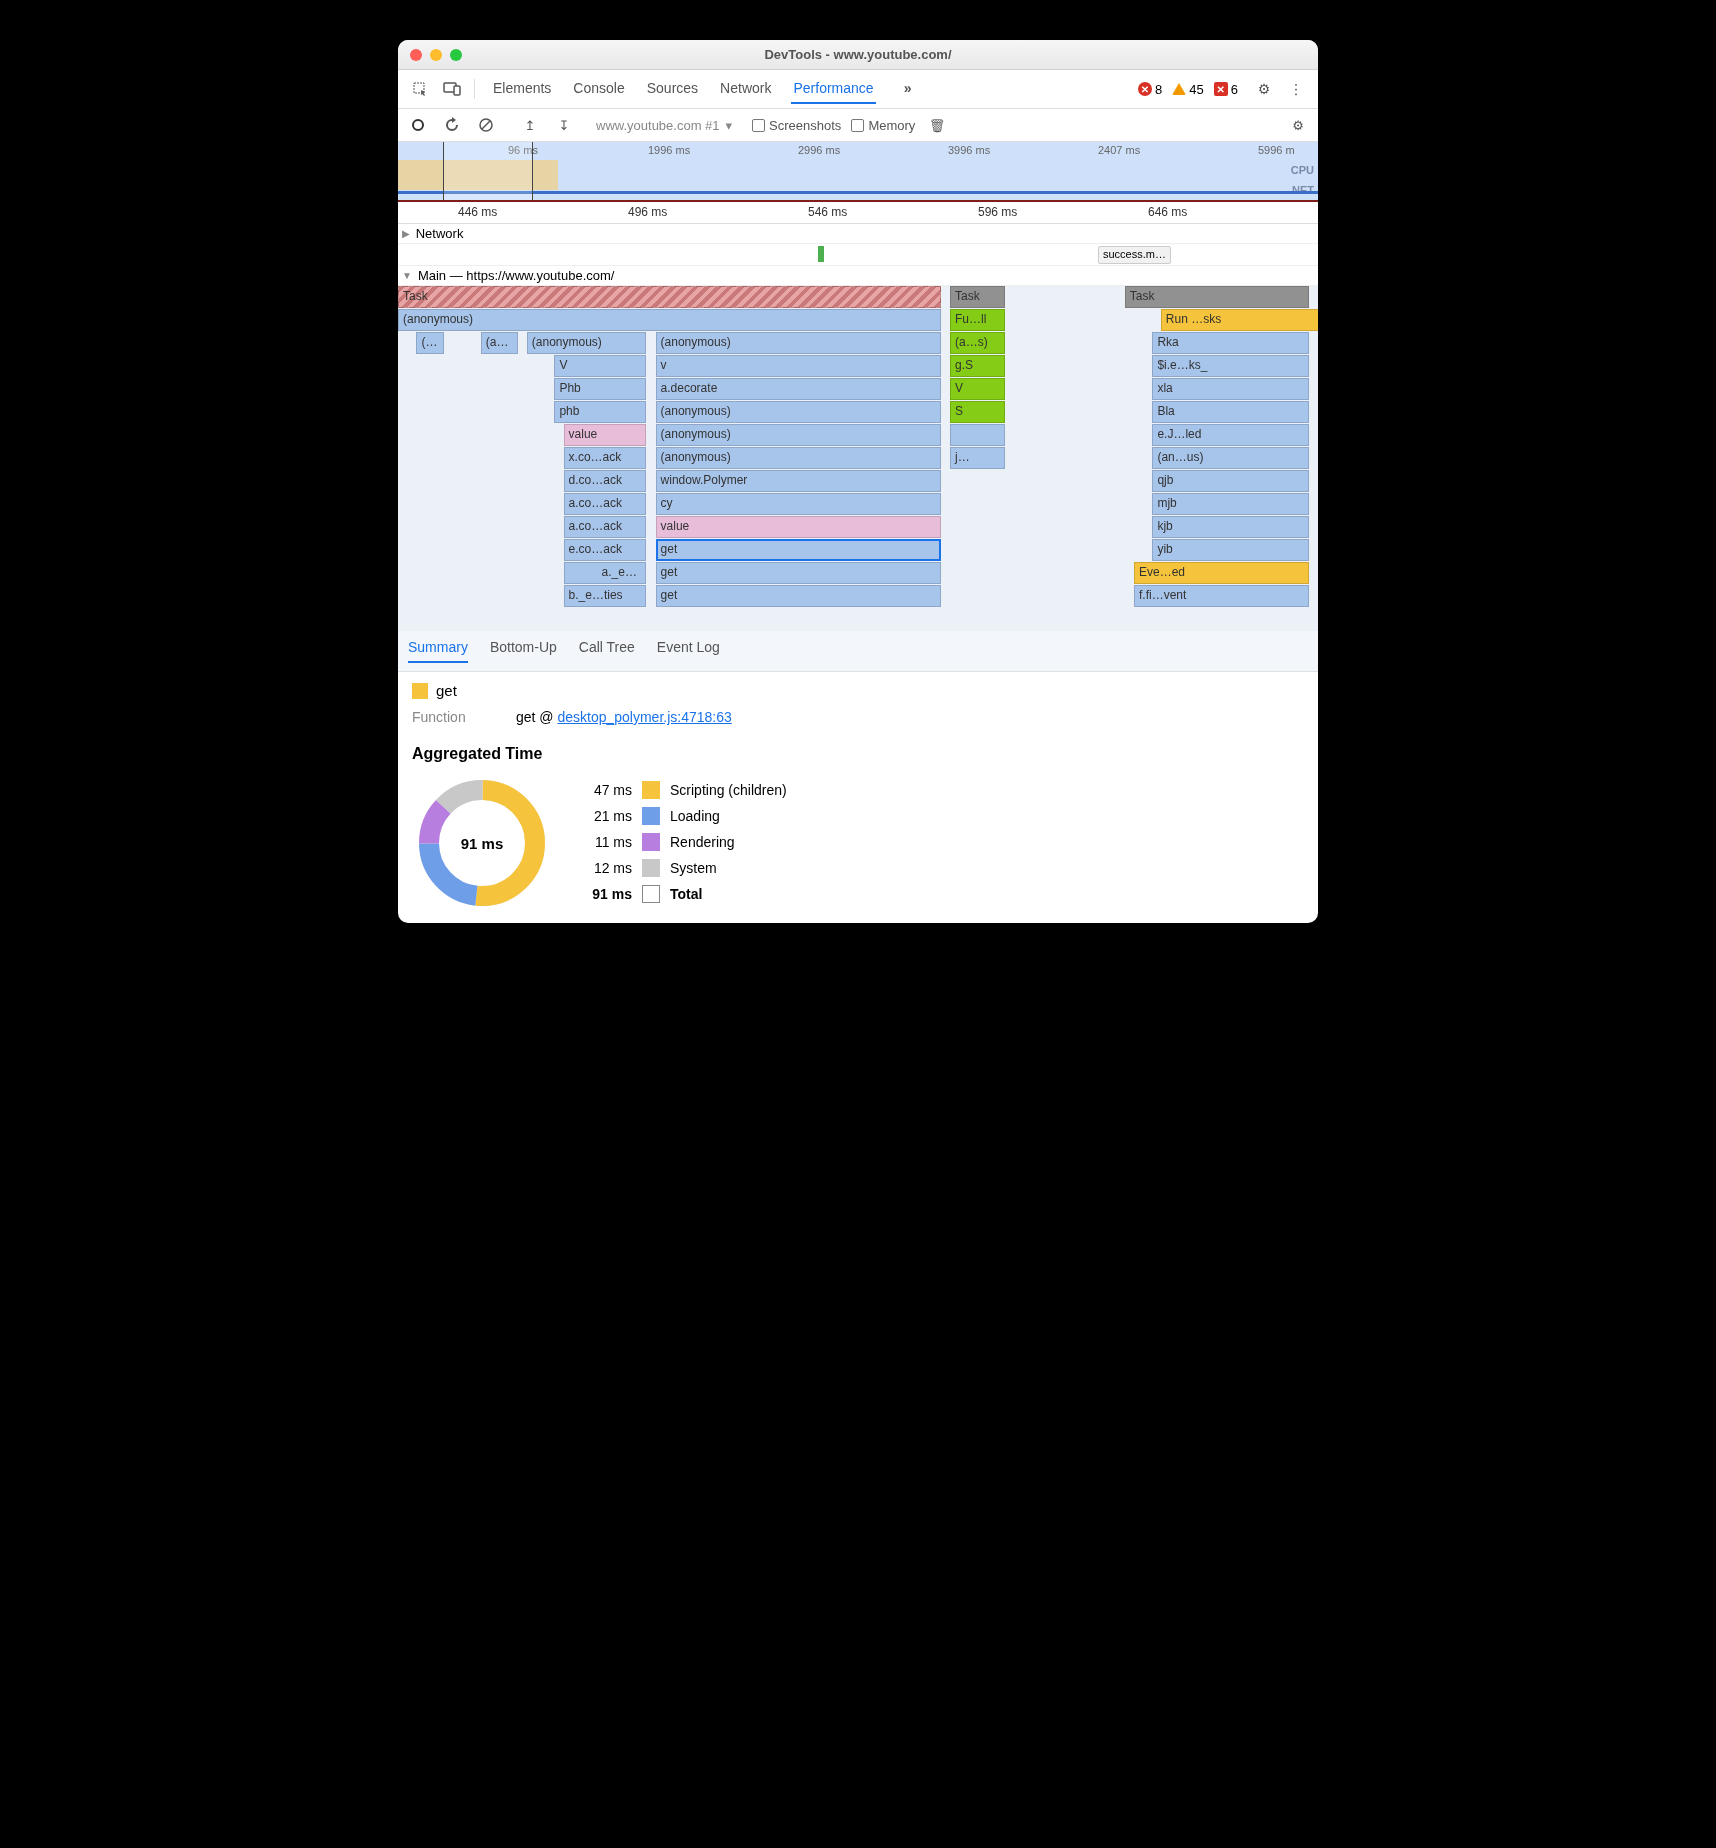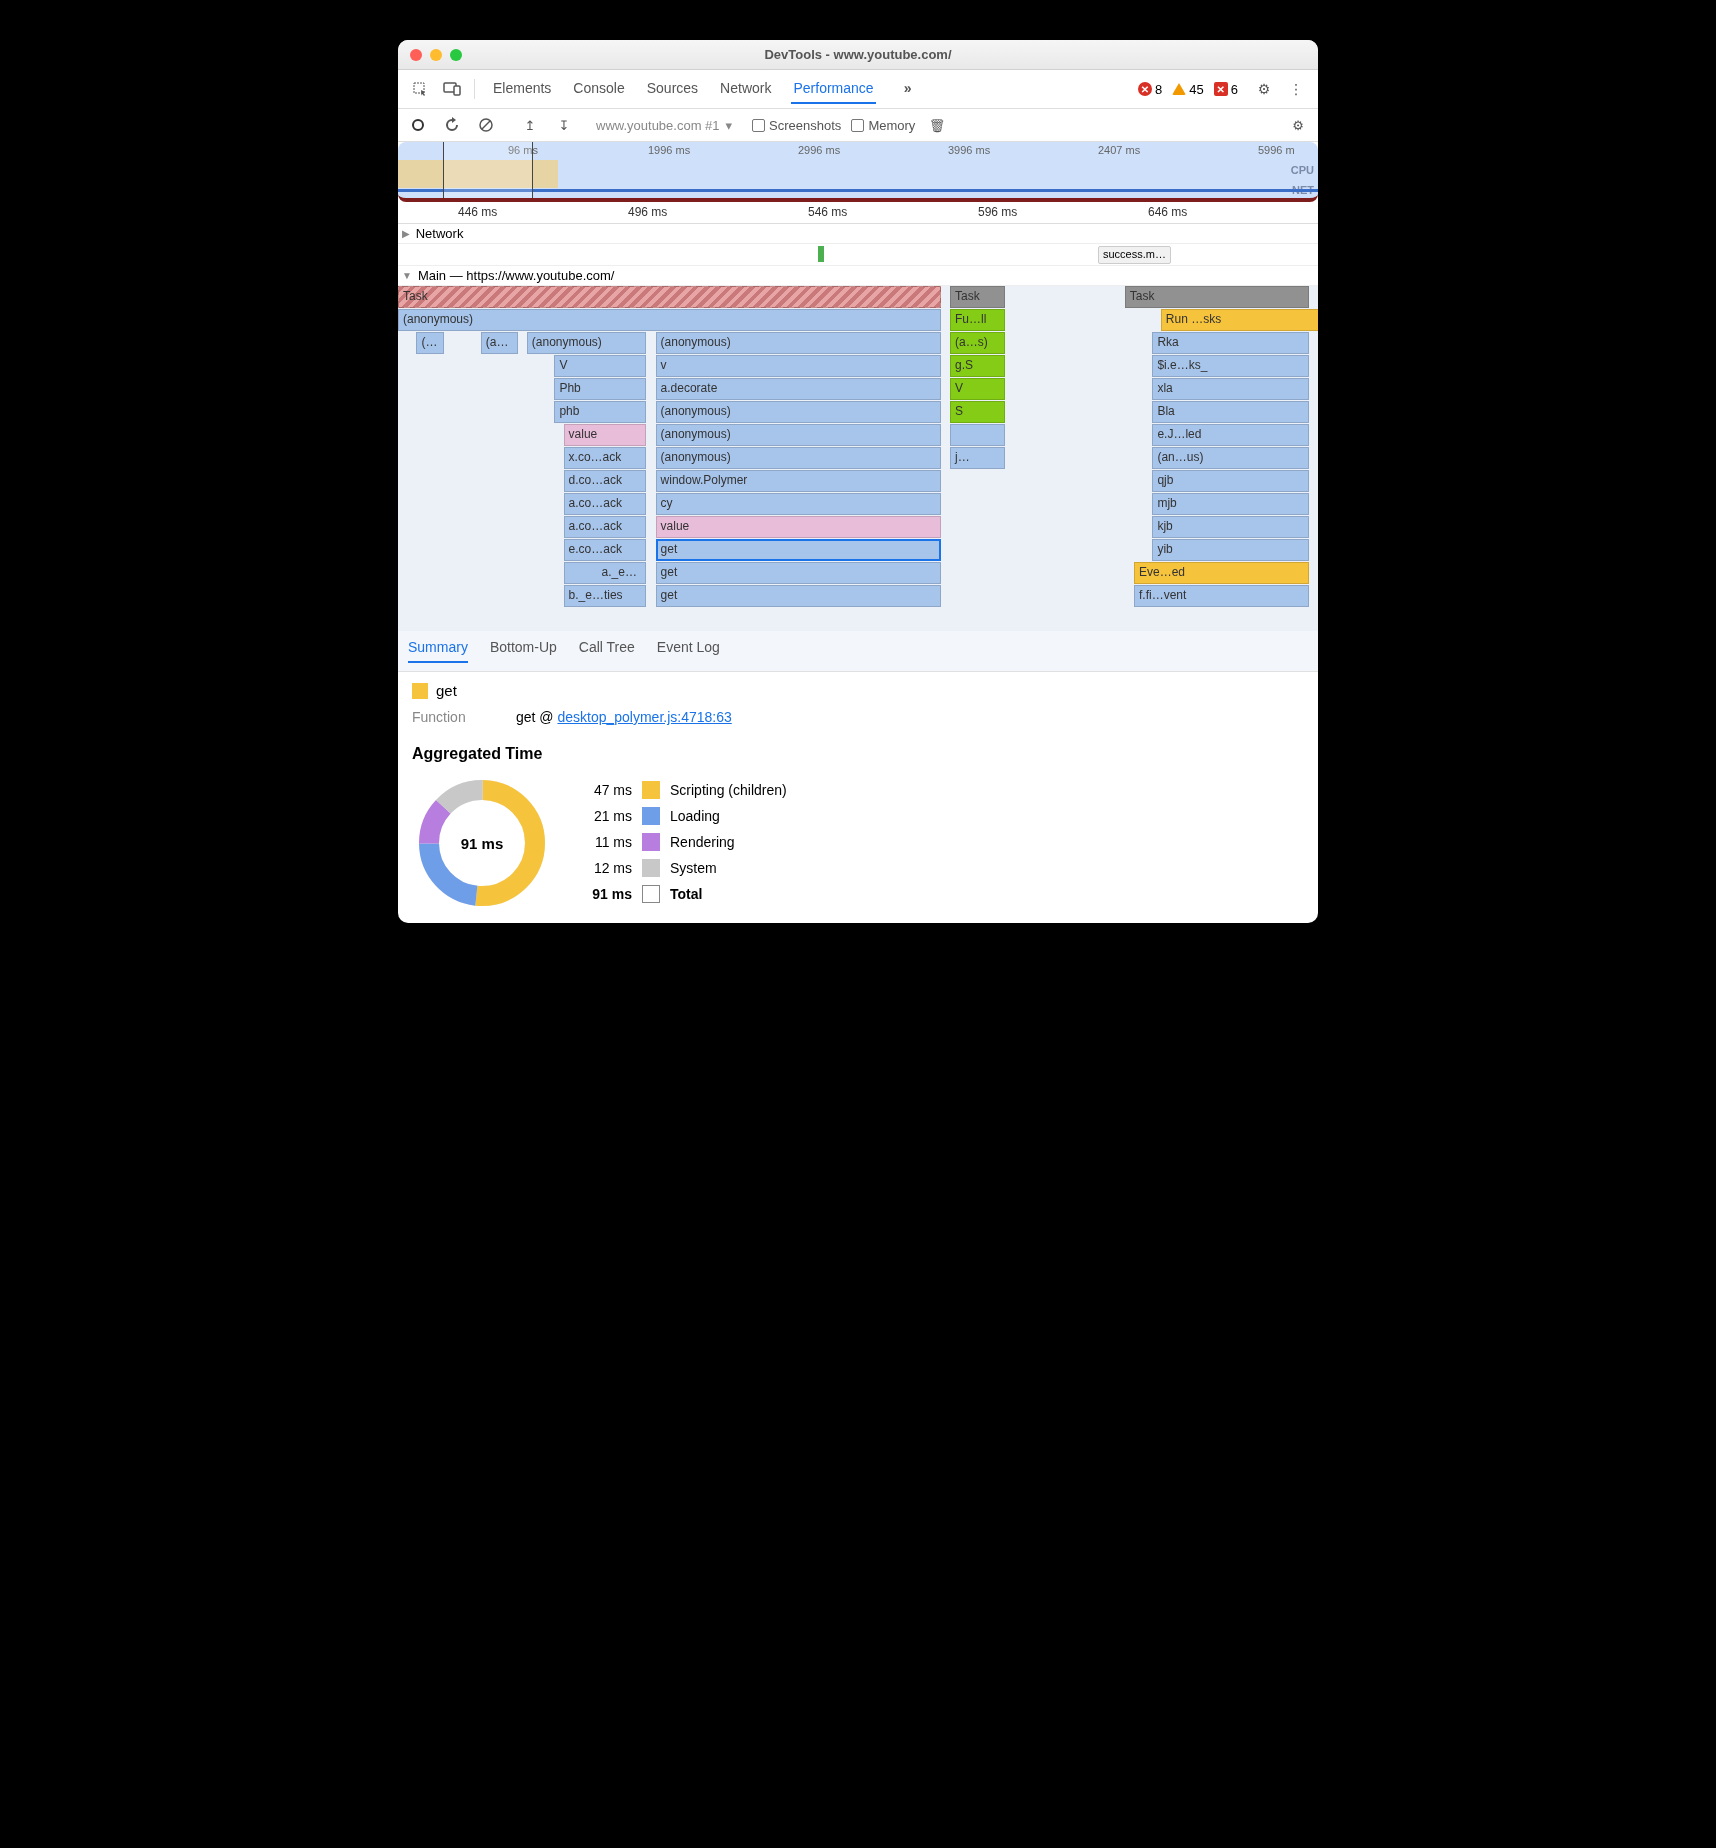--- a/index.html
+++ b/index.html
@@ -19,21 +19,21 @@
 .toolbar .spacer { flex: 1; }
 .badges { display: flex; gap: 10px; align-items: center; font-size: 13px; }
 .badge { display: flex; align-items: center; gap: 3px; }
 .badge .dot { width:14px; height:14px; border-radius:50%; display:flex; align-items:center; justify-content:center; color:#fff; font-size:10px; font-weight:bold; }
 .dot.err{background:#d93025;} .dot.warn{width:0;height:0;border-left:7px solid transparent;border-right:7px solid transparent;border-bottom:12px solid #f29900;border-radius:2px;}
 .badge .sq { width:14px; height:14px; display:flex; align-items:center; justify-content:center; color:#fff; font-size:10px; font-weight:bold; background:#d93025; border-radius:2px;}
 .toolbar2 { display: flex; align-items: center; padding: 4px 8px; gap: 10px; border-bottom: 1px solid #ddd; font-size: 13px; color:#555; }
 .toolbar2 .icon-btn { width: 24px; height: 24px; display: flex; align-items:center; justify-content:center; cursor:pointer; }
 .toolbar2 .select { color:#888; display:flex; align-items:center; gap:6px; }
 .toolbar2 .chk { display:flex; align-items:center; gap:4px; }
-.minimap { height: 60px; background: #cfe1fa; position: relative; border-bottom:4px solid #7f1d1d; overflow:hidden;border-radius:8px; }
+.minimap { height: 60px; background: #cfe1fa; position: relative; border-bottom:2px solid #7f1d1d; overflow:hidden; }
 .minimap .tick { position:absolute; top:2px; font-size:11px; color:#666; }
 .minimap .lbl { position:absolute; right:4px; font-size:11px; color:#7a8aa8; font-weight:600; }
 .ruler { height: 22px; background:#fff; position:relative; border-bottom:1px solid #ddd; font-size:12px; color:#333; }
 .ruler .tick { position:absolute; top:3px; }
 .track-hdr { display:flex; align-items:center; font-size:13px; padding:2px 4px; background:#fff; border-bottom:1px solid #eee; gap:6px; }
 .track-hdr .arrow { color:#888; font-size:10px; }
 .flame { position: relative; background:#ecf1f8; }
 .flame .row { height: 23px; display:flex; position:relative; }
 .flame .bar { height:22px; border:1px solid rgba(0,0,0,0.15); font-size:12px; padding:2px 4px; white-space:nowrap; overflow:hidden; text-overflow:ellipsis; color:#333; position:absolute; }
 .c-task { background:#919191; color:#fff; }

